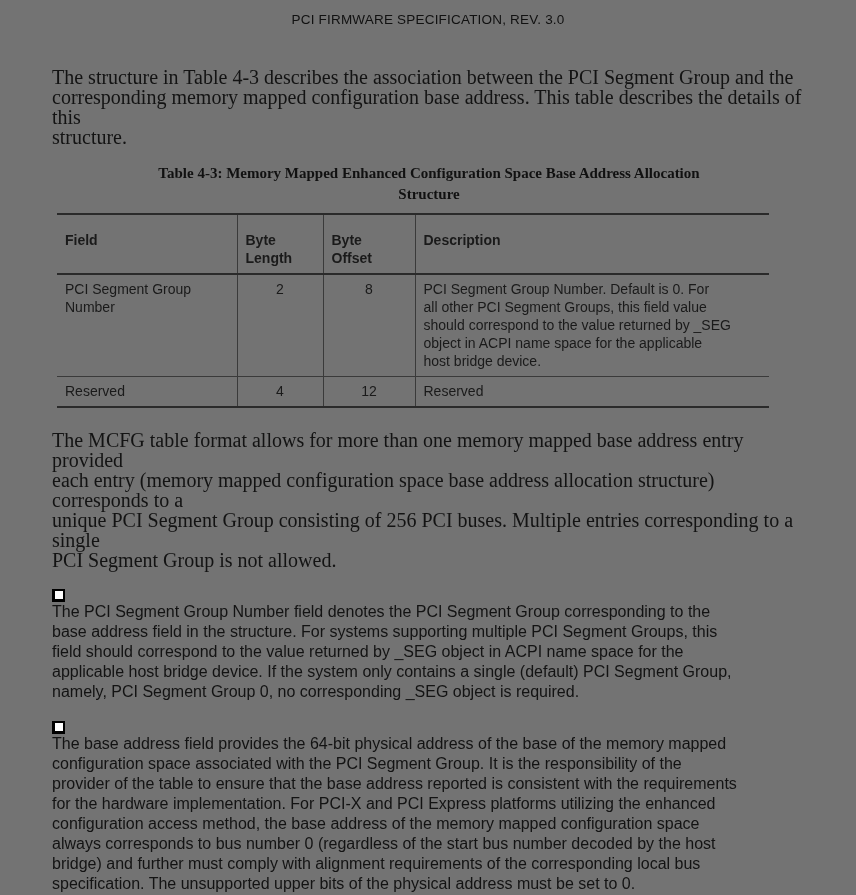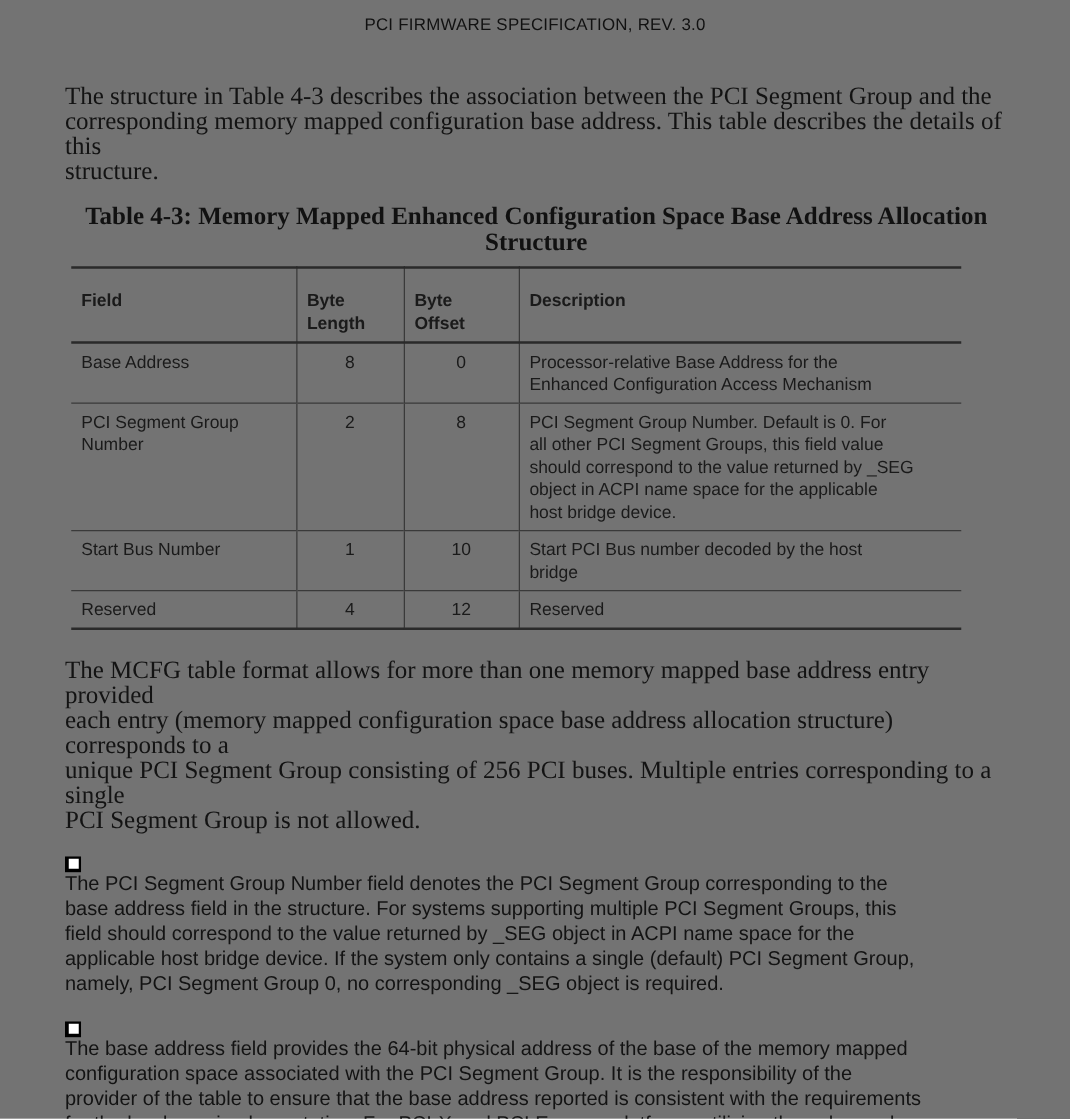--- a/index.html
+++ b/index.html
@@ -24,21 +24,21 @@
     font-family: "Liberation Serif", serif;
     font-size: 20px;
     line-height: 20px;
     white-space: pre-line;
     color: #131313;
   }
   .intro { margin-top: 40px; }
   .table-caption {
     margin-top: 16px;
     font-family: "Liberation Serif", serif;
-    font-size: 20px;
+    font-size: 15px;
     font-weight: bold;
     line-height: 21px;
     text-align: center;
     white-space: pre-line;
     color: #111;
   }
   table.spec-table {
     border-collapse: collapse;
     table-layout: fixed;
     width: 712px;
@@ -110,43 +110,29 @@
           <th class="col-field">Field</th>
           <th class="col-bl">Byte
 Length</th>
           <th class="col-bo">Byte
 Offset</th>
           <th class="col-desc">Description</th>
         </tr>
       </thead>
       <tbody>
         <tr>
-          <td>Base Address</td>
-          <td class="num">8</td>
-          <td class="num">0</td>
-          <td>Processor-relative Base Address for the
-Enhanced Configuration Access Mechanism</td>
-        </tr>
-        <tr>
           <td>PCI Segment Group
 Number</td>
           <td class="num">2</td>
           <td class="num">8</td>
           <td>PCI Segment Group Number. Default is 0.  For
 all other PCI Segment Groups, this field value
 should correspond to the value returned by _SEG
 object in ACPI name space for the applicable
 host bridge device.</td>
-        </tr>
-        <tr>
-          <td>Start Bus Number</td>
-          <td class="num">1</td>
-          <td class="num">10</td>
-          <td>Start PCI Bus number decoded by the host
-bridge</td>
         </tr>
         <tr>
           <td>Reserved</td>
           <td class="num">4</td>
           <td class="num">12</td>
           <td>Reserved</td>
         </tr>
       </tbody>
     </table>
 

